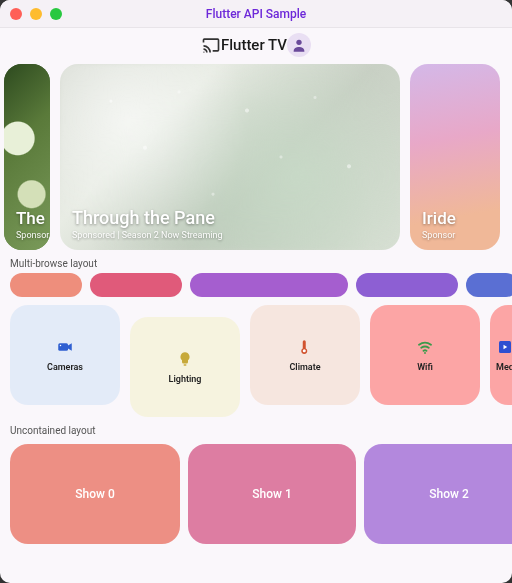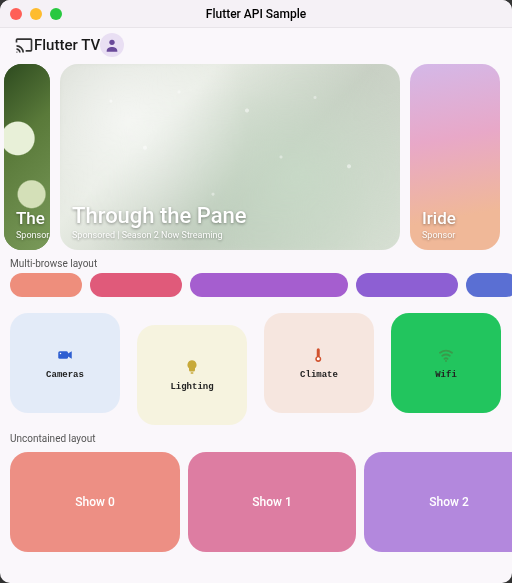--- a/index.html
+++ b/index.html
@@ -29,28 +29,28 @@
     position: relative;
     border-bottom: 1px solid #e8e4e9;
   }
   .traffic { display: flex; gap: 8px; }
   .dot { width: 12px; height: 12px; border-radius: 50%; }
   .dot.red { background: #ff5f57; }
   .dot.yellow { background: #febc2e; }
   .dot.green { background: #28c840; }
   .titlebar-title {
     position: absolute; left: 0; right: 0; text-align: center;
-    font-size: 12px; color: #000000; font-weight: 500;
+    font-size: 12px; color: #6d28d9; font-weight: 500;
   }
   .appbar {
     height: 34px;
     display: flex;
     align-items: center;
-    justify-content: flex-start;
-    padding: 0 14px;
+    justify-content: center;
+    padding: 0 28px;
   }
   .cast-icon svg { width: 20px; height: 20px; display:block; }
   .app-title { font-size: 15px; font-weight: 500; color: #1a1a1a; }
   .avatar {
     width: 24px; height: 24px; border-radius: 50%;
     background: #e9dff3; display:flex; align-items:center; justify-content:center;
   }
   .avatar svg { width:16px; height:16px; }
   .content { flex:1; overflow:hidden; padding: 0 0 10px 0; }
 
@@ -99,43 +99,42 @@
       radial-gradient(circle at 25% 45%, rgba(255,255,255,.5) 1.5px, transparent 2.5px),
       radial-gradient(circle at 65% 50%, rgba(255,255,255,.4) 1px, transparent 2px),
       radial-gradient(circle at 85% 55%, rgba(255,255,255,.5) 1.5px, transparent 2.5px),
       radial-gradient(circle at 45% 70%, rgba(255,255,255,.4) 1px, transparent 2px);
   }
   .hero-card.peek-right {
     width: 90px;
     background: linear-gradient(170deg,#d4b8e8 0%,#e8a8c8 40%,#f0b898 80%);
   }
   .hero-overlay { position:relative; z-index:2; text-shadow: 0 1px 3px rgba(0,0,0,.4); }
-  .hero-title { font-size: 22px; font-weight: 500; margin-bottom: 2px; white-space:nowrap; }
+  .hero-title { font-size: 18px; font-weight: 500; margin-bottom: 2px; white-space:nowrap; }
   .hero-sub { font-size: 9px; opacity: .95; white-space:nowrap; }
   .hero-card.peek-left .hero-title,
   .hero-card.peek-right .hero-title { font-size:17px; }
   .hero-card.peek-left .hero-sub,
   .hero-card.peek-right .hero-sub { font-size:9px; }
 
   
   .section-label {
     font-size: 10px; color: #555; padding: 8px 10px 4px 10px;
   }
   .pill-row {
     display:flex; gap:8px; padding: 0 10px 0 10px;
     overflow:hidden;
   }
   .pill {
     height: 24px; border-radius: 12px; flex-shrink:0;
   }
 
   .tile-row {
-    display:flex; gap:17px; padding: 16px 10px 0 10px;
+    display:flex; gap:10px; padding: 8px 10px 0 10px;
     overflow:hidden;
-    font-family:Liberation Mono, monospace;
   }
   .tile {
     width: 110px; height: 100px; border-radius: 18px;
     display:flex; flex-direction:column; align-items:center; justify-content:center;
     gap:6px; flex-shrink:0;
   }
   .tile .icon { width:18px; height:18px; }
   .tile .label { font-size: 9px; font-weight:600; color:#222; }
   .tile.partial { width: 38px; align-items:flex-start; padding-left:6px; }
   .tile.partial .label { font-size:9px; }
@@ -229,21 +228,21 @@
             </svg></div>
           <div class="label">Lighting</div>
         </div>
         <div class="tile" style="background: rgb(246, 230, 223);">
           <div class="icon" style="color: rgb(209, 83, 47);"><svg viewBox="0 0 24 24" fill="currentColor">
               <path d="M13 5a2 2 0 1 0-4 0v9a4 4 0 1 0 4 0z"></path>
               <circle cx="11" cy="17" r="2" fill="#fff"></circle>
             </svg></div>
           <div class="label">Climate</div>
         </div>
-        <div class="tile" style="background: #22c55e;">
+        <div class="tile" style="background: #fca5a5;">
           <div class="icon" style="color: rgb(58, 154, 74);"><svg viewBox="0 0 24 24" fill="none" stroke="currentColor" stroke-width="2.5" stroke-linecap="round">
               <path d="M4 9a14 14 0 0 1 16 0"></path>
               <path d="M7 13a9 9 0 0 1 10 0"></path>
               <path d="M10 17a4 4 0 0 1 4 0"></path>
               <circle cx="12" cy="20" r="1.2" fill="currentColor" stroke="none"></circle>
             </svg></div>
           <div class="label">Wifi</div>
         </div>
         <div class="tile partial" style="background: #fca5a5;">
           <div class="icon" style="color: rgb(47, 79, 209);"><svg viewBox="0 0 24 24" fill="currentColor">

